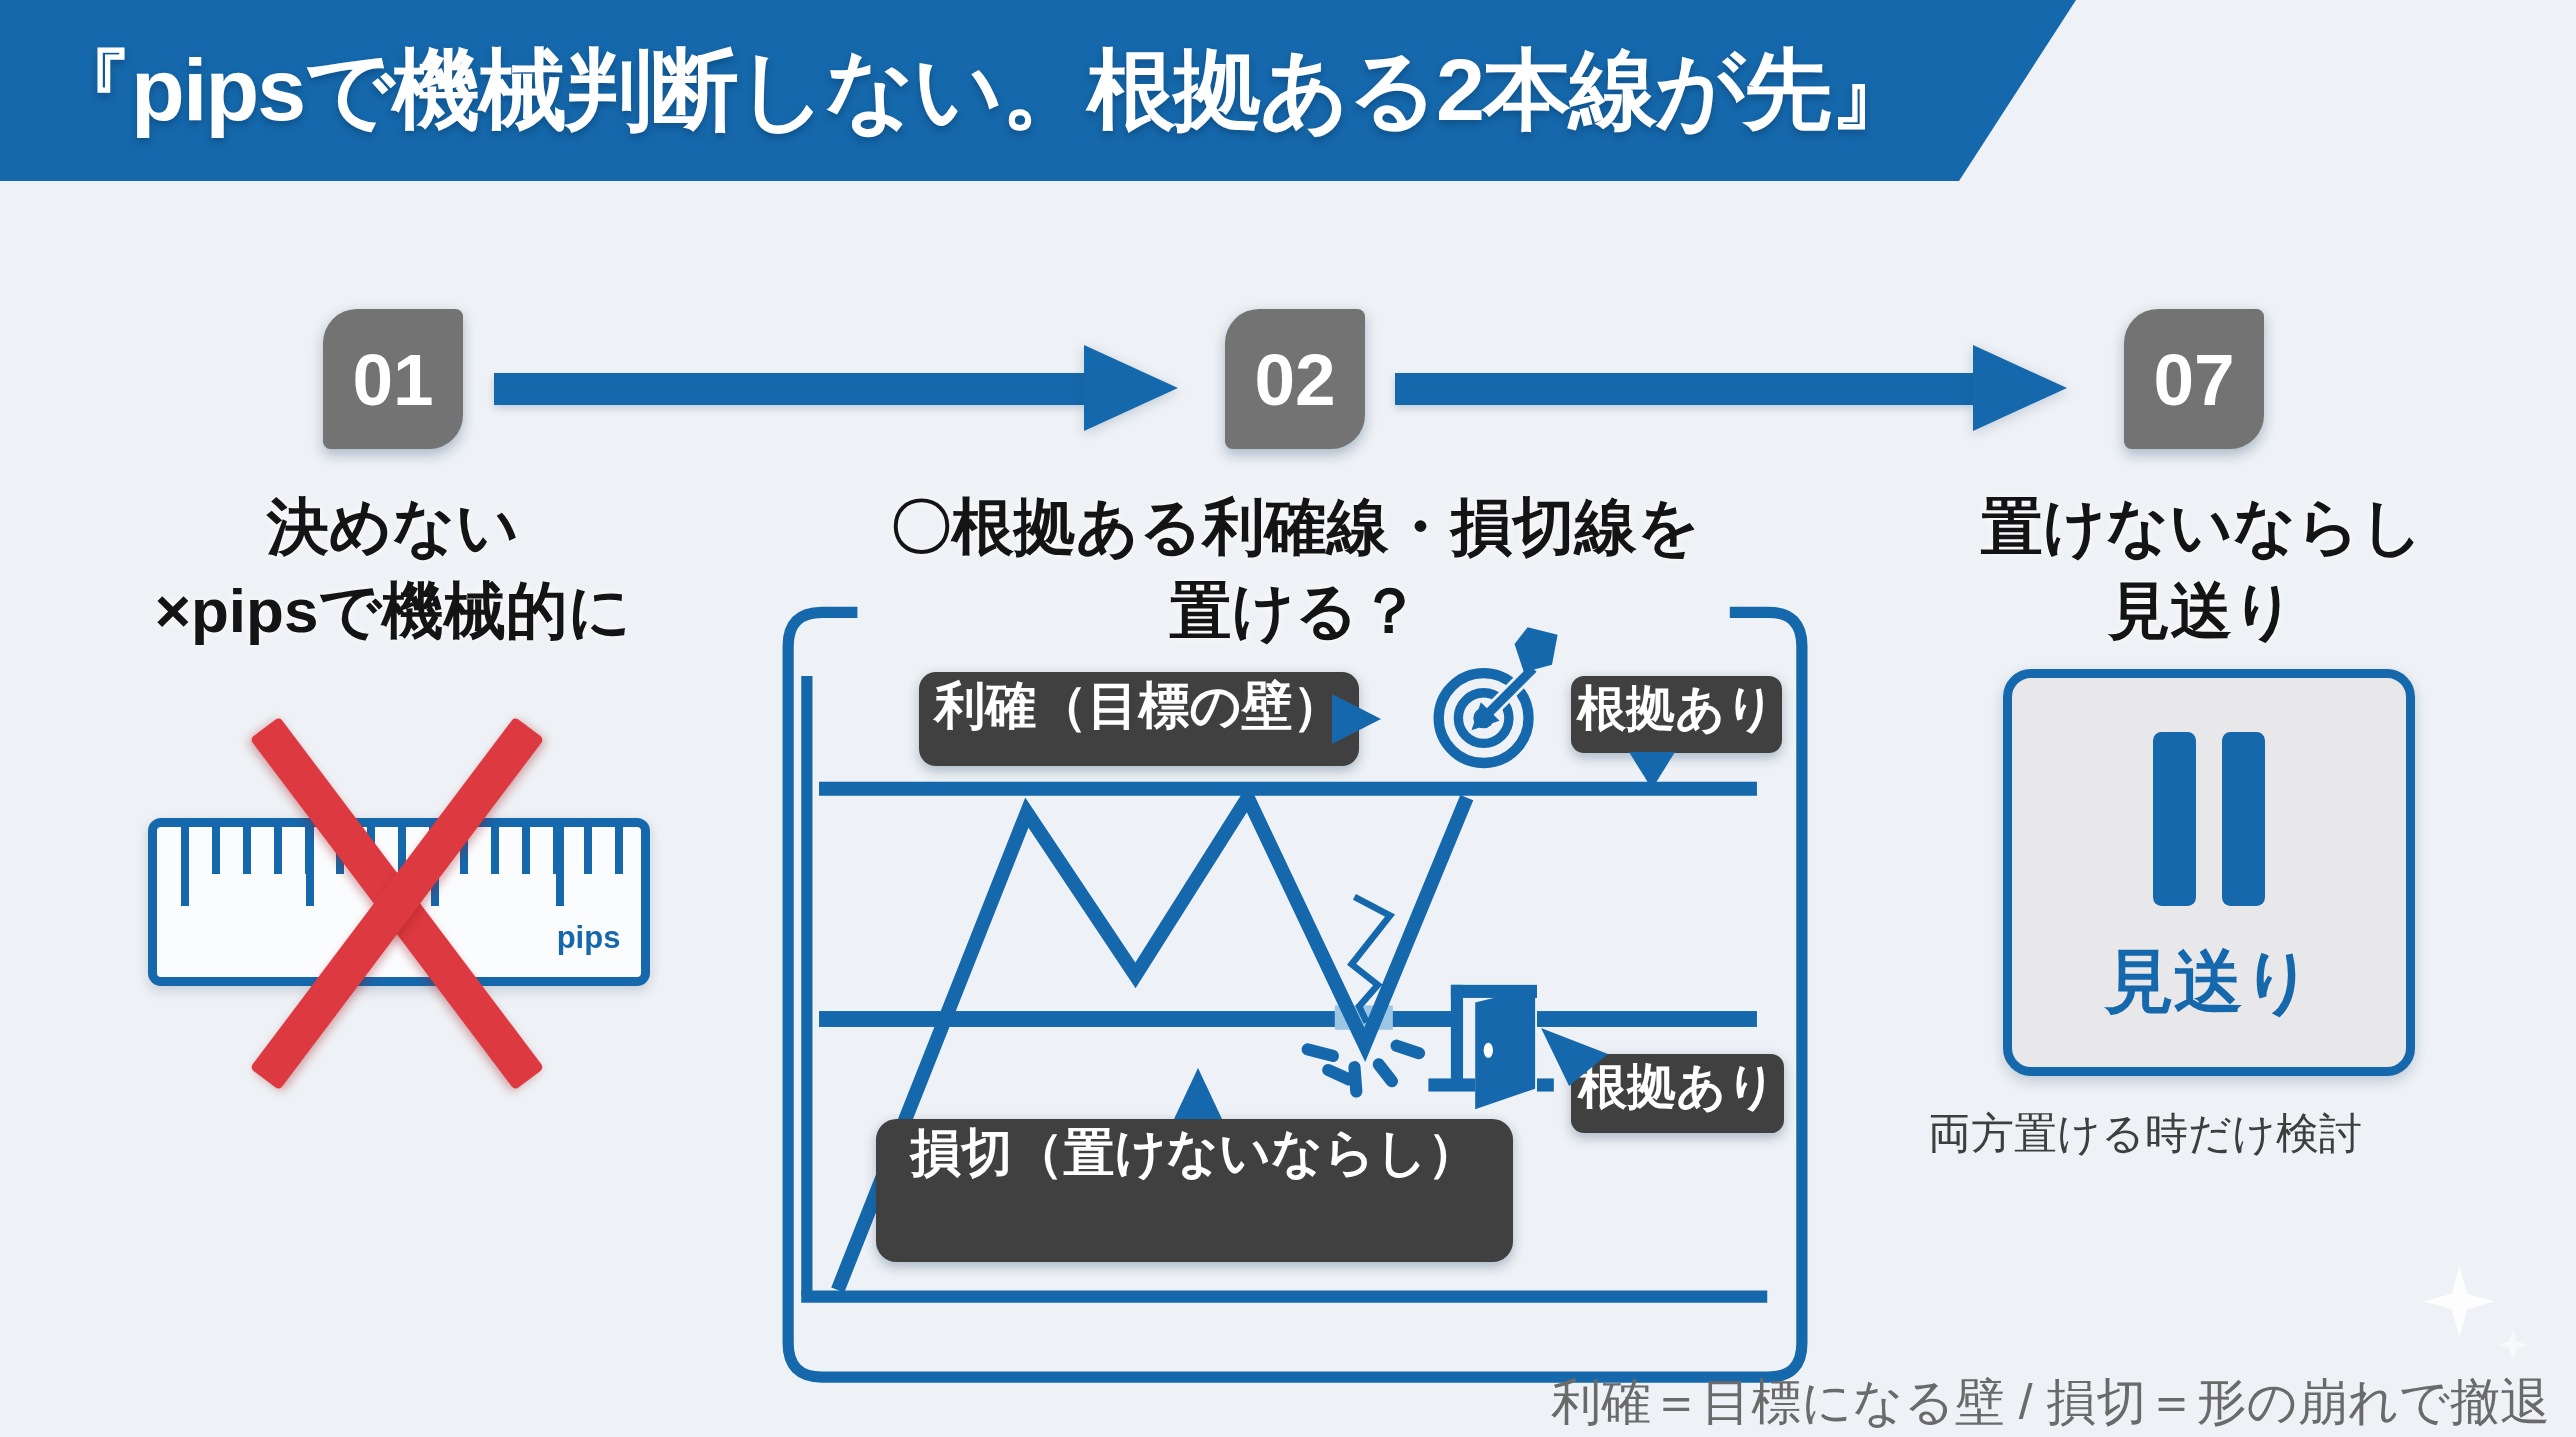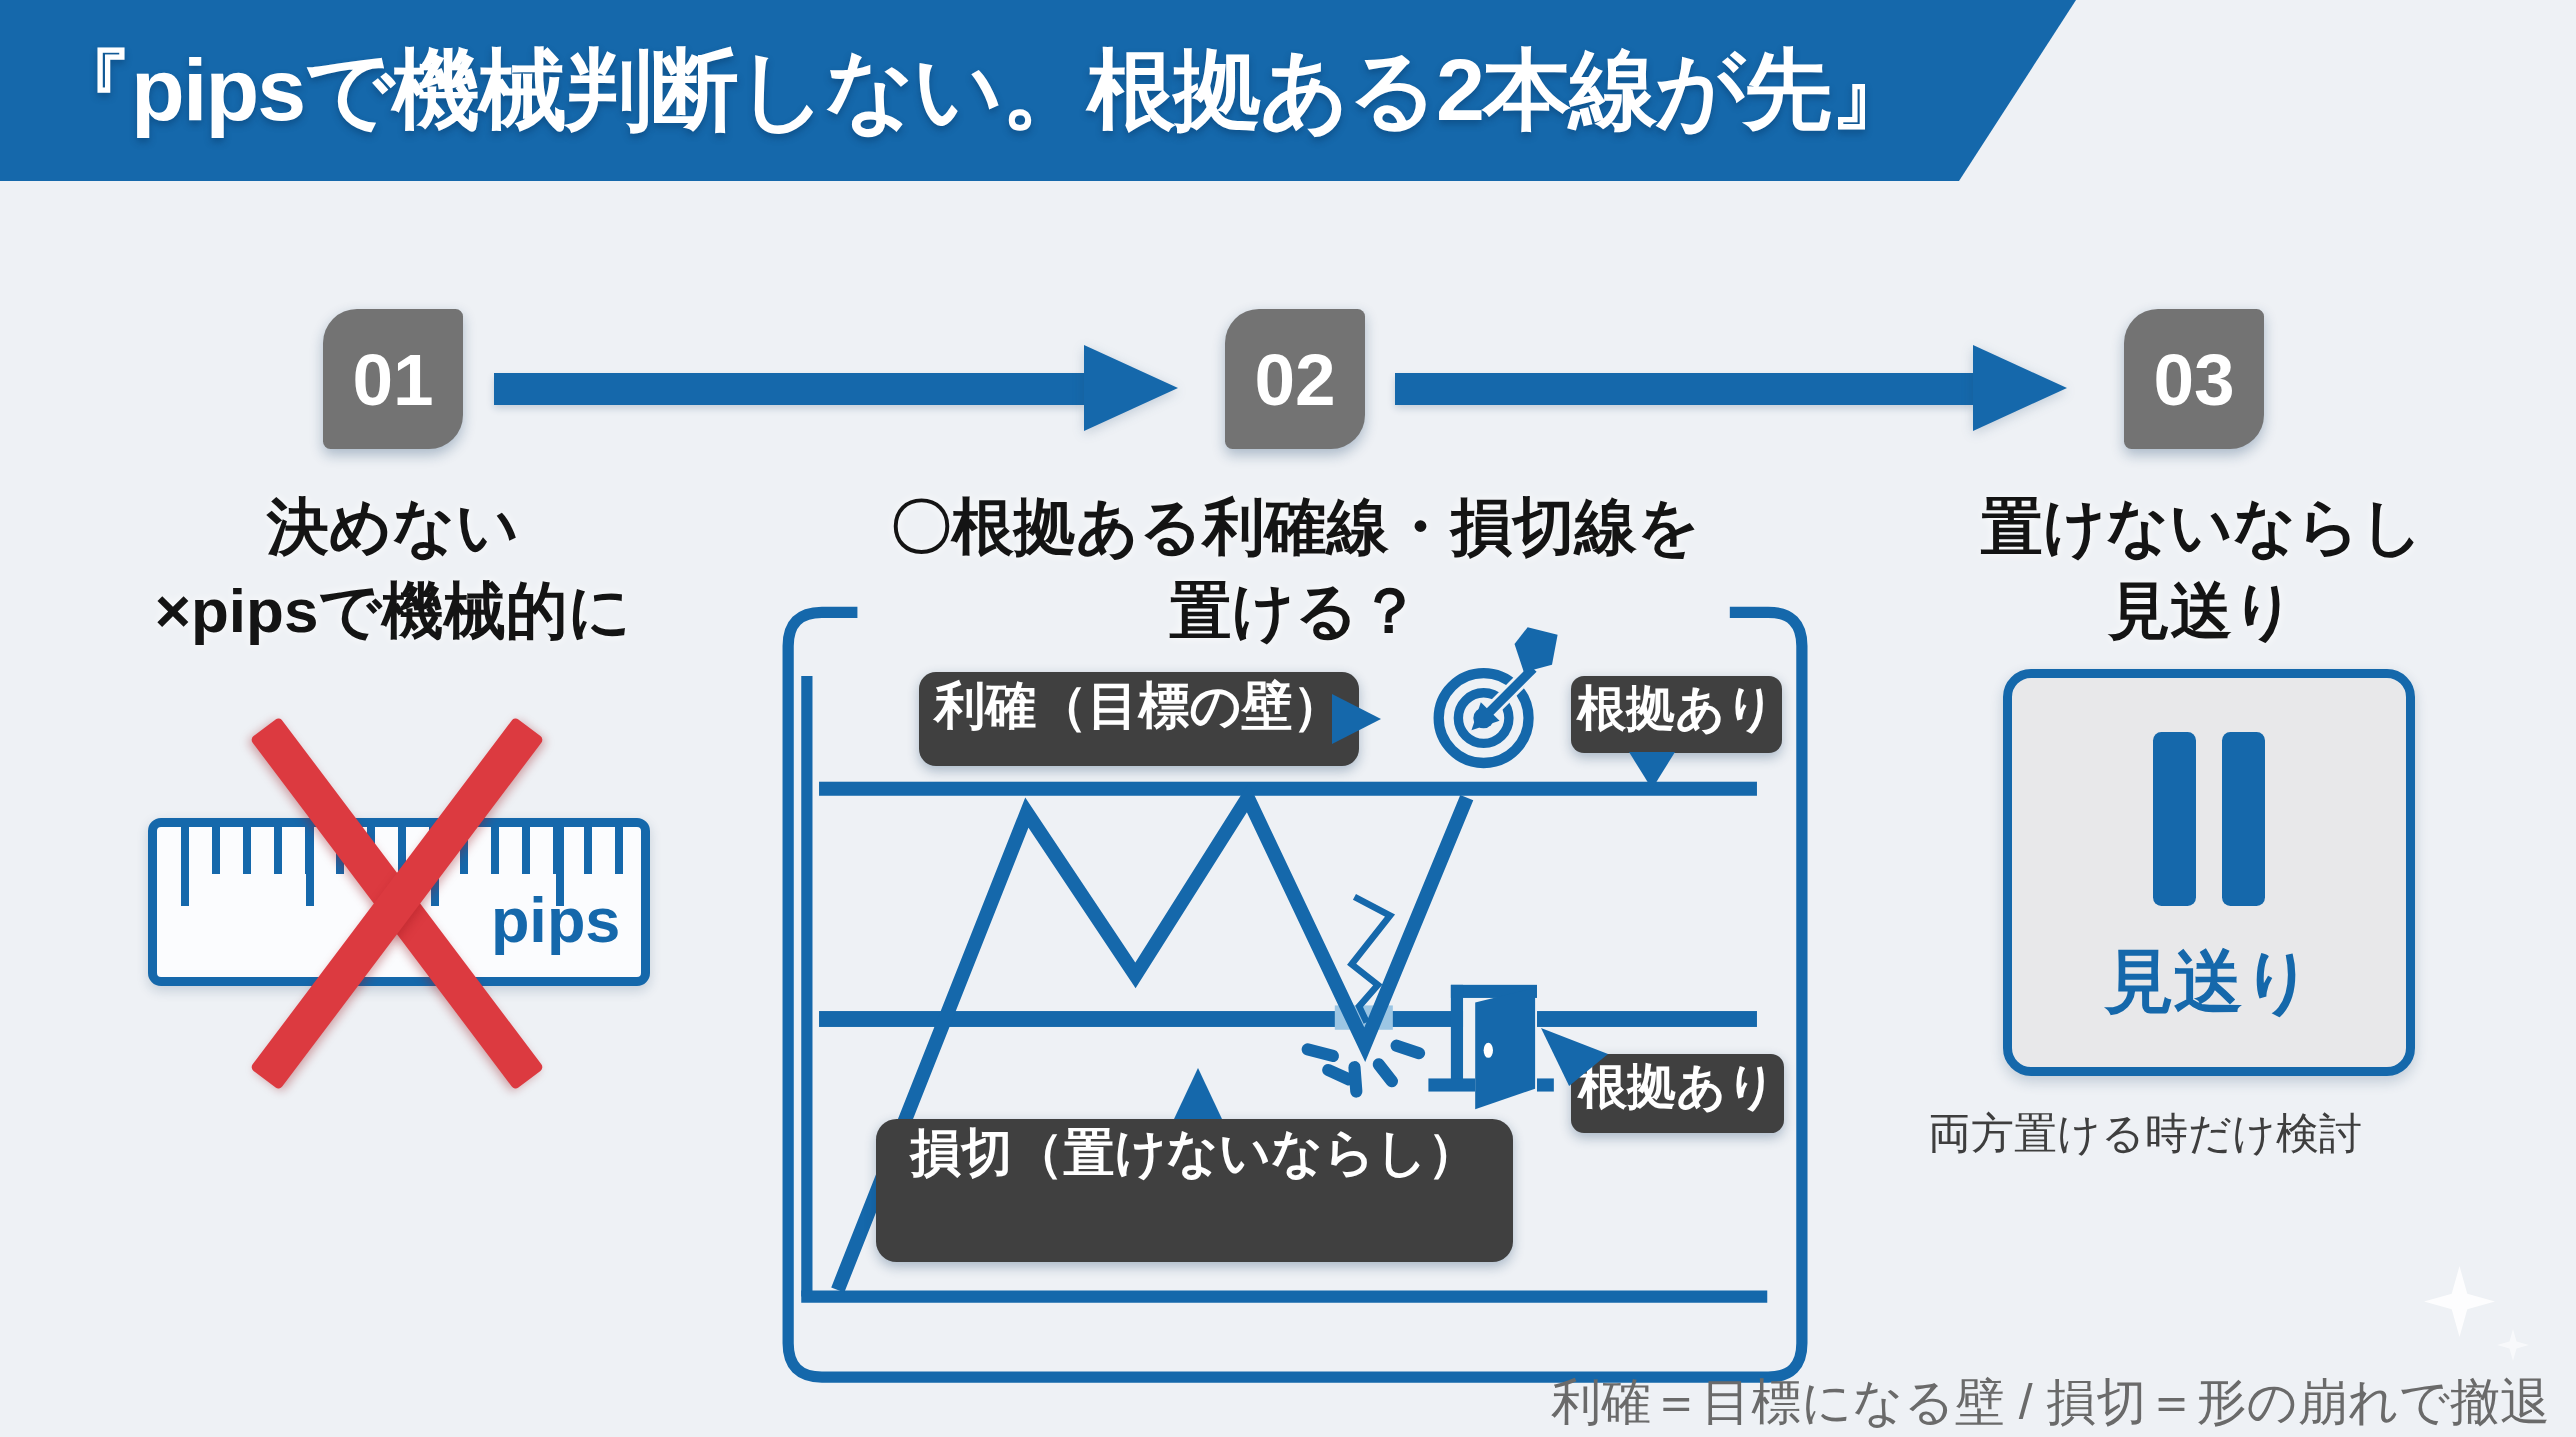--- a/index.html
+++ b/index.html
@@ -44,21 +44,21 @@
   .h3{left:1921px;width:562px}
   
   .ruler{
     position:absolute;left:148px;top:818px;width:502px;height:168px;
     background:#fbfcfe;border:9.4px solid #1568ab;border-radius:13px;
     box-shadow:0 4.7px 11.2px rgba(20,60,100,.18);box-sizing:border-box;
   }
   .ticks-short,.ticks-long{position:absolute;top:0;left:24px;right:15px;}
   .ticks-short{height:47px;background:repeating-linear-gradient(90deg,#1568ab 0 8.4px,transparent 8.4px 31px);}
   .ticks-long{height:79px;background:repeating-linear-gradient(90deg,#1568ab 0 8.4px,transparent 8.4px 125px);}
-  .pips{position:absolute;right:20.6px;bottom:20.6px;font-size:63px;font-weight:700;color:#1568ab;}
+  .pips{position:absolute;right:20.6px;bottom:20.6px;font-size:31px;font-weight:700;color:#1568ab;}
   .xbar{
     position:absolute;left:177px;top:885px;width:440px;height:37px;background:#dc3a40;
     border-radius:4.7px;box-shadow:0 3.7px 9.4px rgba(150,20,25,.35);
   }
   .xbar.r1{transform:rotate(53deg)}.xbar.r2{transform:rotate(-53deg)}
   
   svg.layer{position:absolute;left:0;top:0;pointer-events:none;}
   
   .bluebox{
     position:absolute;background:#404040;color:#fff;font-weight:700;
@@ -98,21 +98,21 @@
     <h1>『pipsで機械判断しない。根拠ある2本線が先』</h1>
   </div>
 
   <div class="badge b1">
       <span>01</span>
     </div>
   <div class="badge b2">
       <span>02</span>
     </div>
   <div class="badge b3">
-      <span>03</span>
+      <span>07</span>
     </div>
 
   <div class="arrow-body a1b"></div>
   <div class="arrow-head a1h"></div>
   <div class="arrow-body a2b"></div>
   <div class="arrow-head a2h"></div>
 
   <div class="heading h1">
     <span>決めない</span>
     <span>×pipsで機械的に</span>

